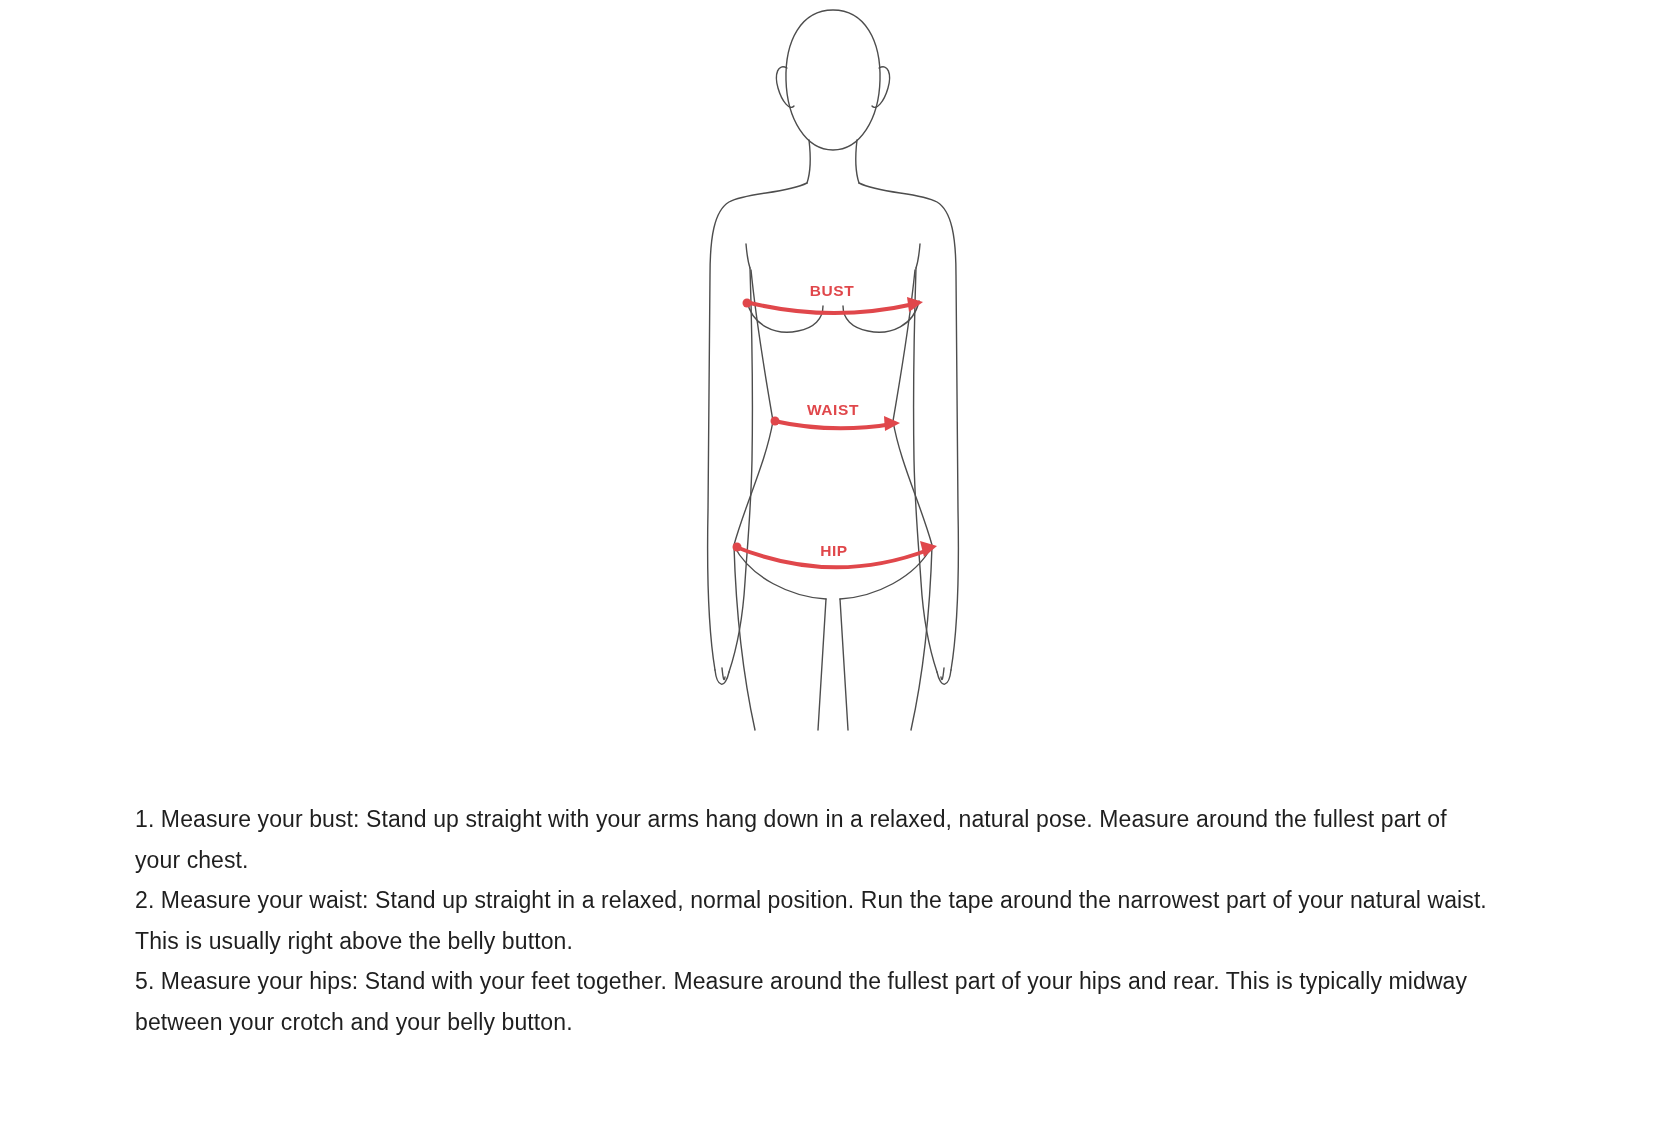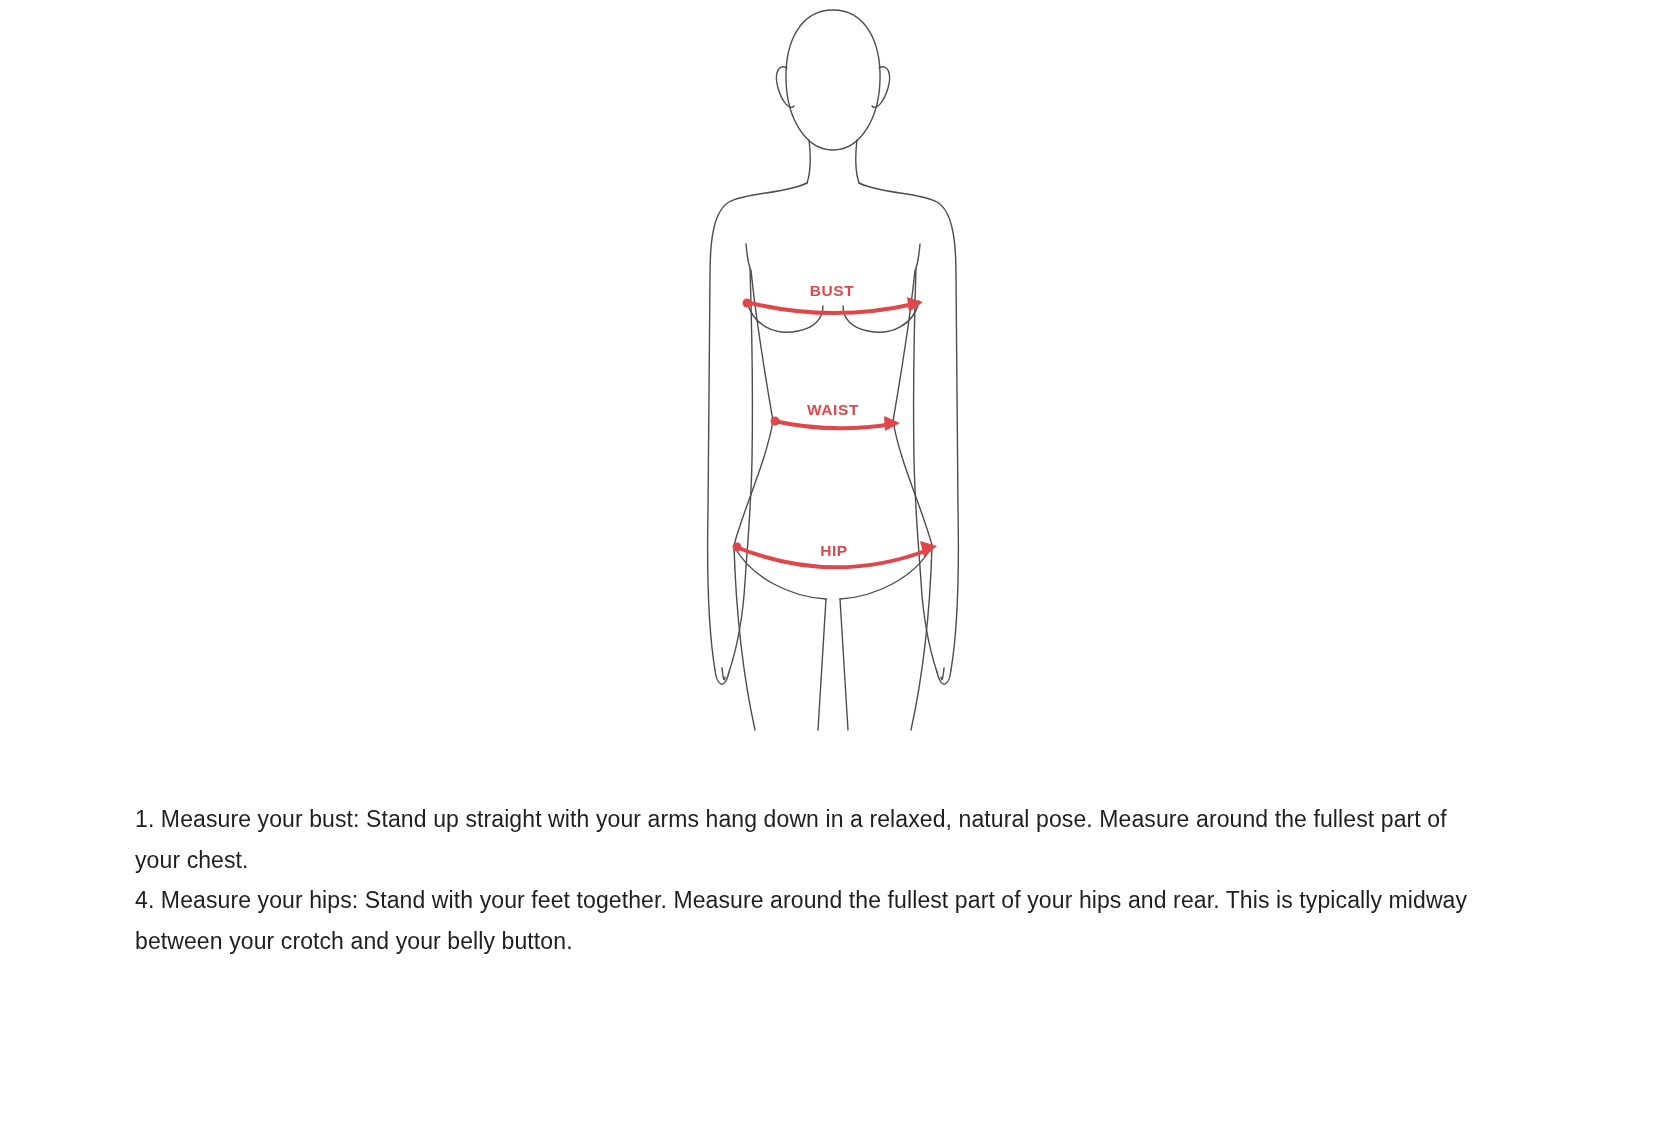--- a/index.html
+++ b/index.html
@@ -121,16 +121,17 @@
       <g>
         <text class="measure-label" x="199" y="296">BUST</text>
         <text class="measure-label" x="200" y="415">WAIST</text>
         <text class="measure-label" x="201" y="556">HIP</text>
       </g>
     </svg>
   </div>
 
   <section class="instructions">
     <p>1. Measure your bust: Stand up straight with your arms hang down in a relaxed, natural pose. Measure around the fullest part of your chest.</p>
-    <p>4. Measure your hips: Stand with your feet together. Measure around the fullest part of your hips and rear. This is typically midway between your crotch and your belly button.</p>
+    <p>2. Measure your waist: Stand up straight in a relaxed, normal position. Run the tape around the narrowest part of your natural waist. This is usually right above the belly button.</p>
+    <p>5. Measure your hips: Stand with your feet together. Measure around the fullest part of your hips and rear. This is typically midway between your crotch and your belly button.</p>
   </section>
 
 </div>
 
 </body></html>

